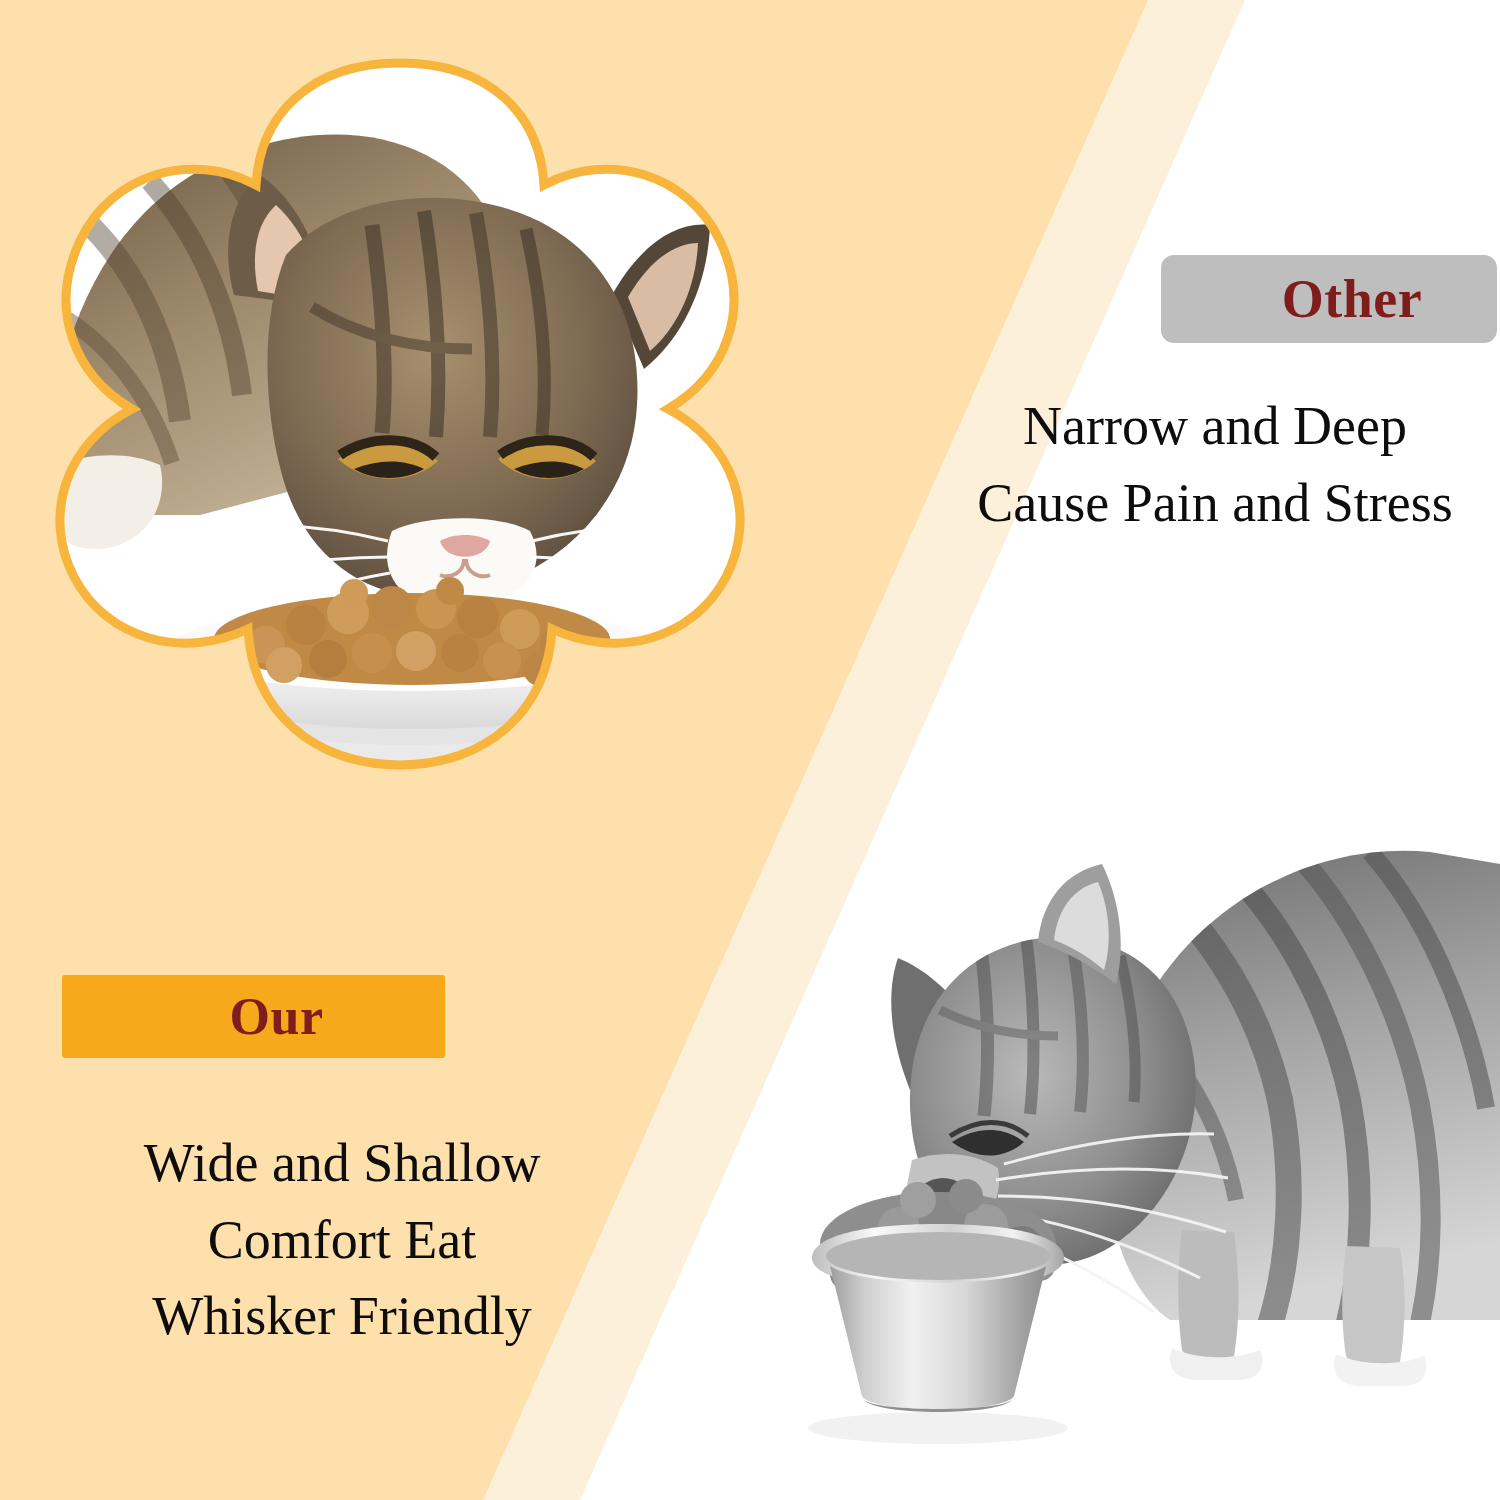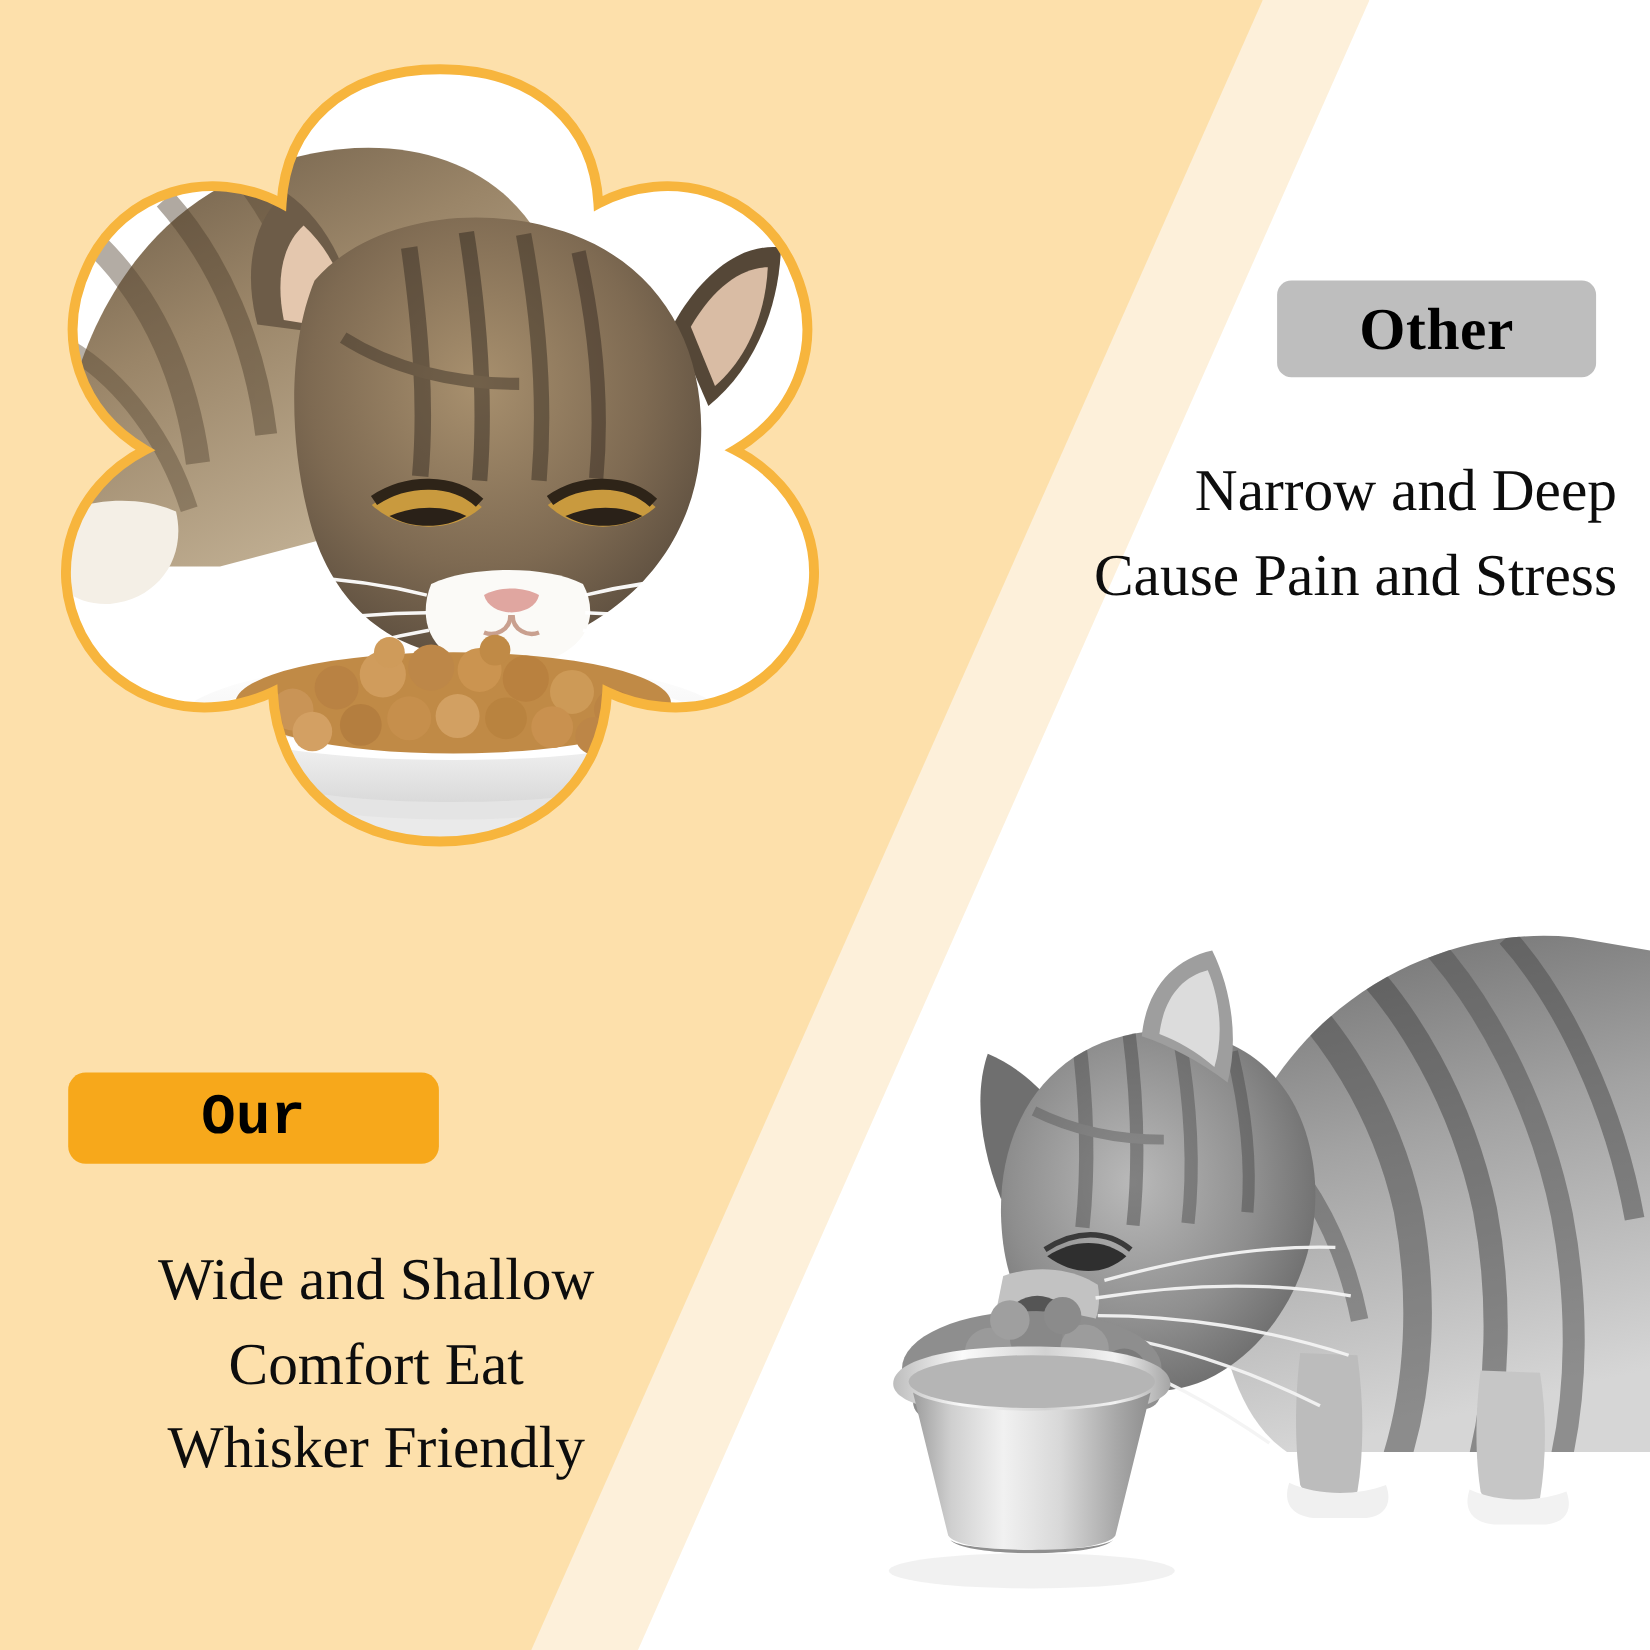--- a/index.html
+++ b/index.html
@@ -30,36 +30,37 @@
   .flower-svg{position:absolute;left:0;top:0;width:760px;height:790px;}
 
   
   .vs-wrap{position:absolute;left:735px;top:640px;width:200px;height:220px;}
   .vs-svg{width:200px;height:220px;display:block;}
 
   
   .badge{
     position:absolute;
     display:flex;align-items:center;justify-content:center;
-    font-weight:bold;color:#000000;
+    font-weight:bold;color:#7f1d1d;
     letter-spacing:0.5px;
+    padding-left:46px;
   }
   .badge-other{
     left:1161px;top:255px;width:290px;height:88px;
     background:#bebebe;border-radius:13px;font-size:54px;
   }
   .badge-our{
     left:62px;top:975px;width:337px;height:83px;
-    background:#f7a81b;border-radius:16px;font-size:52px;font-family:Liberation Mono, monospace;
+    background:#f7a81b;border-radius:3px;font-size:52px;
   }
 
   
   .txt-right{
-    position:absolute;left:960px;top:408px;width:510px;
-    text-align:right;color:#0d0d0d;
+    position:absolute;left:960px;top:388px;width:510px;
+    text-align:center;color:#0d0d0d;
     font-size:54px;line-height:1.42;
   }
   .txt-left{
     position:absolute;left:62px;top:1125px;width:560px;
     text-align:center;color:#0d0d0d;
     font-size:54px;line-height:1.42;
   }
   .txt-line{white-space:nowrap;}
 
   

